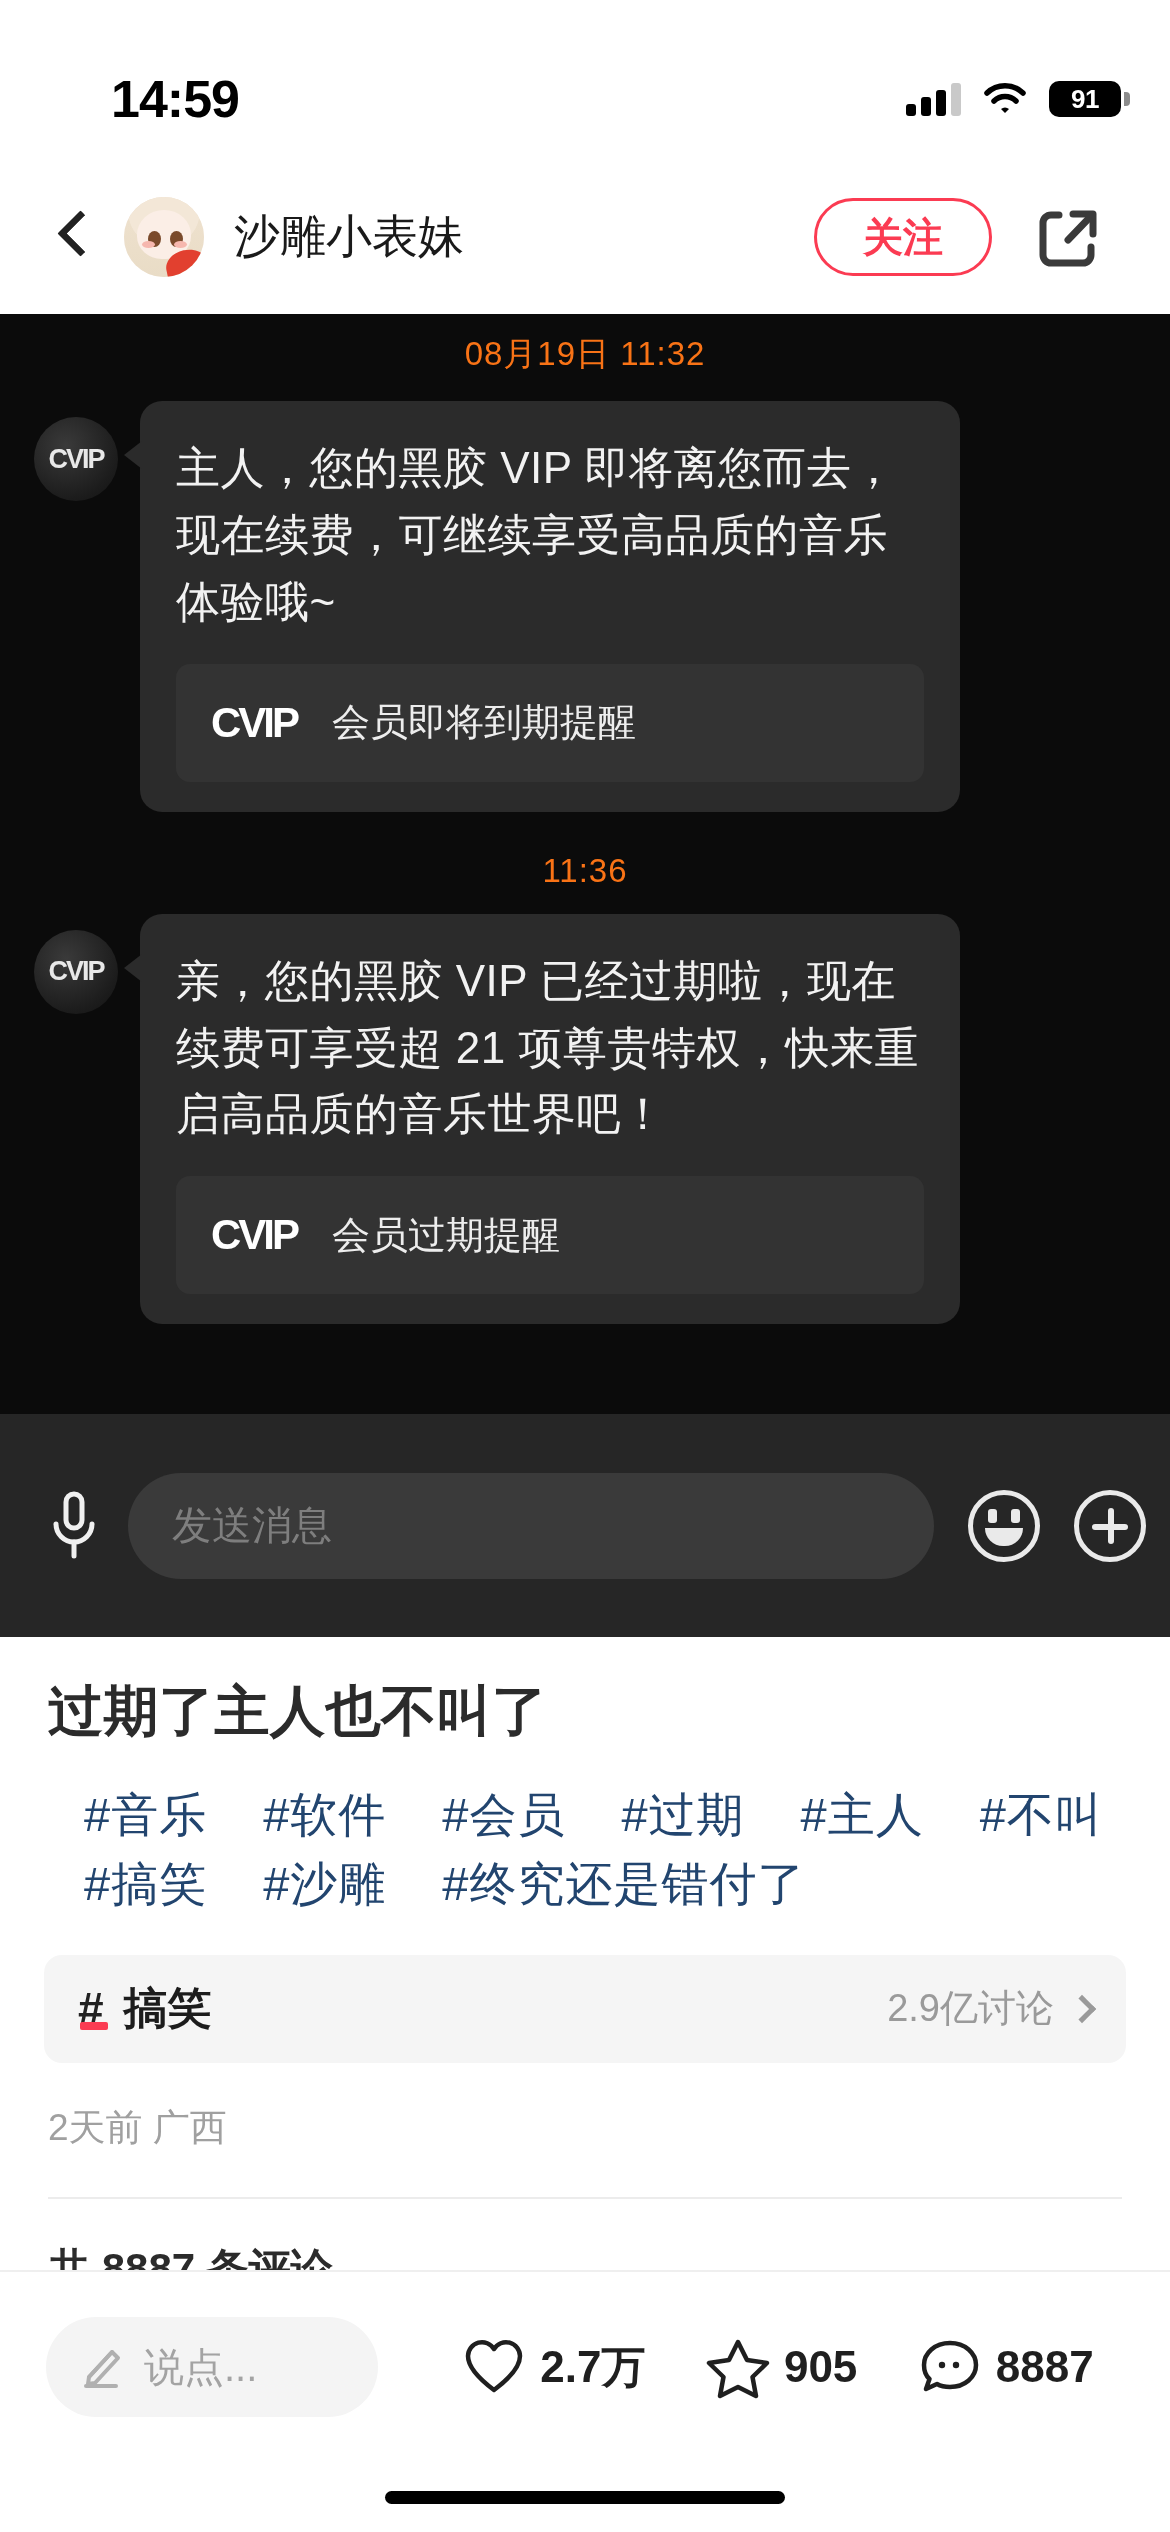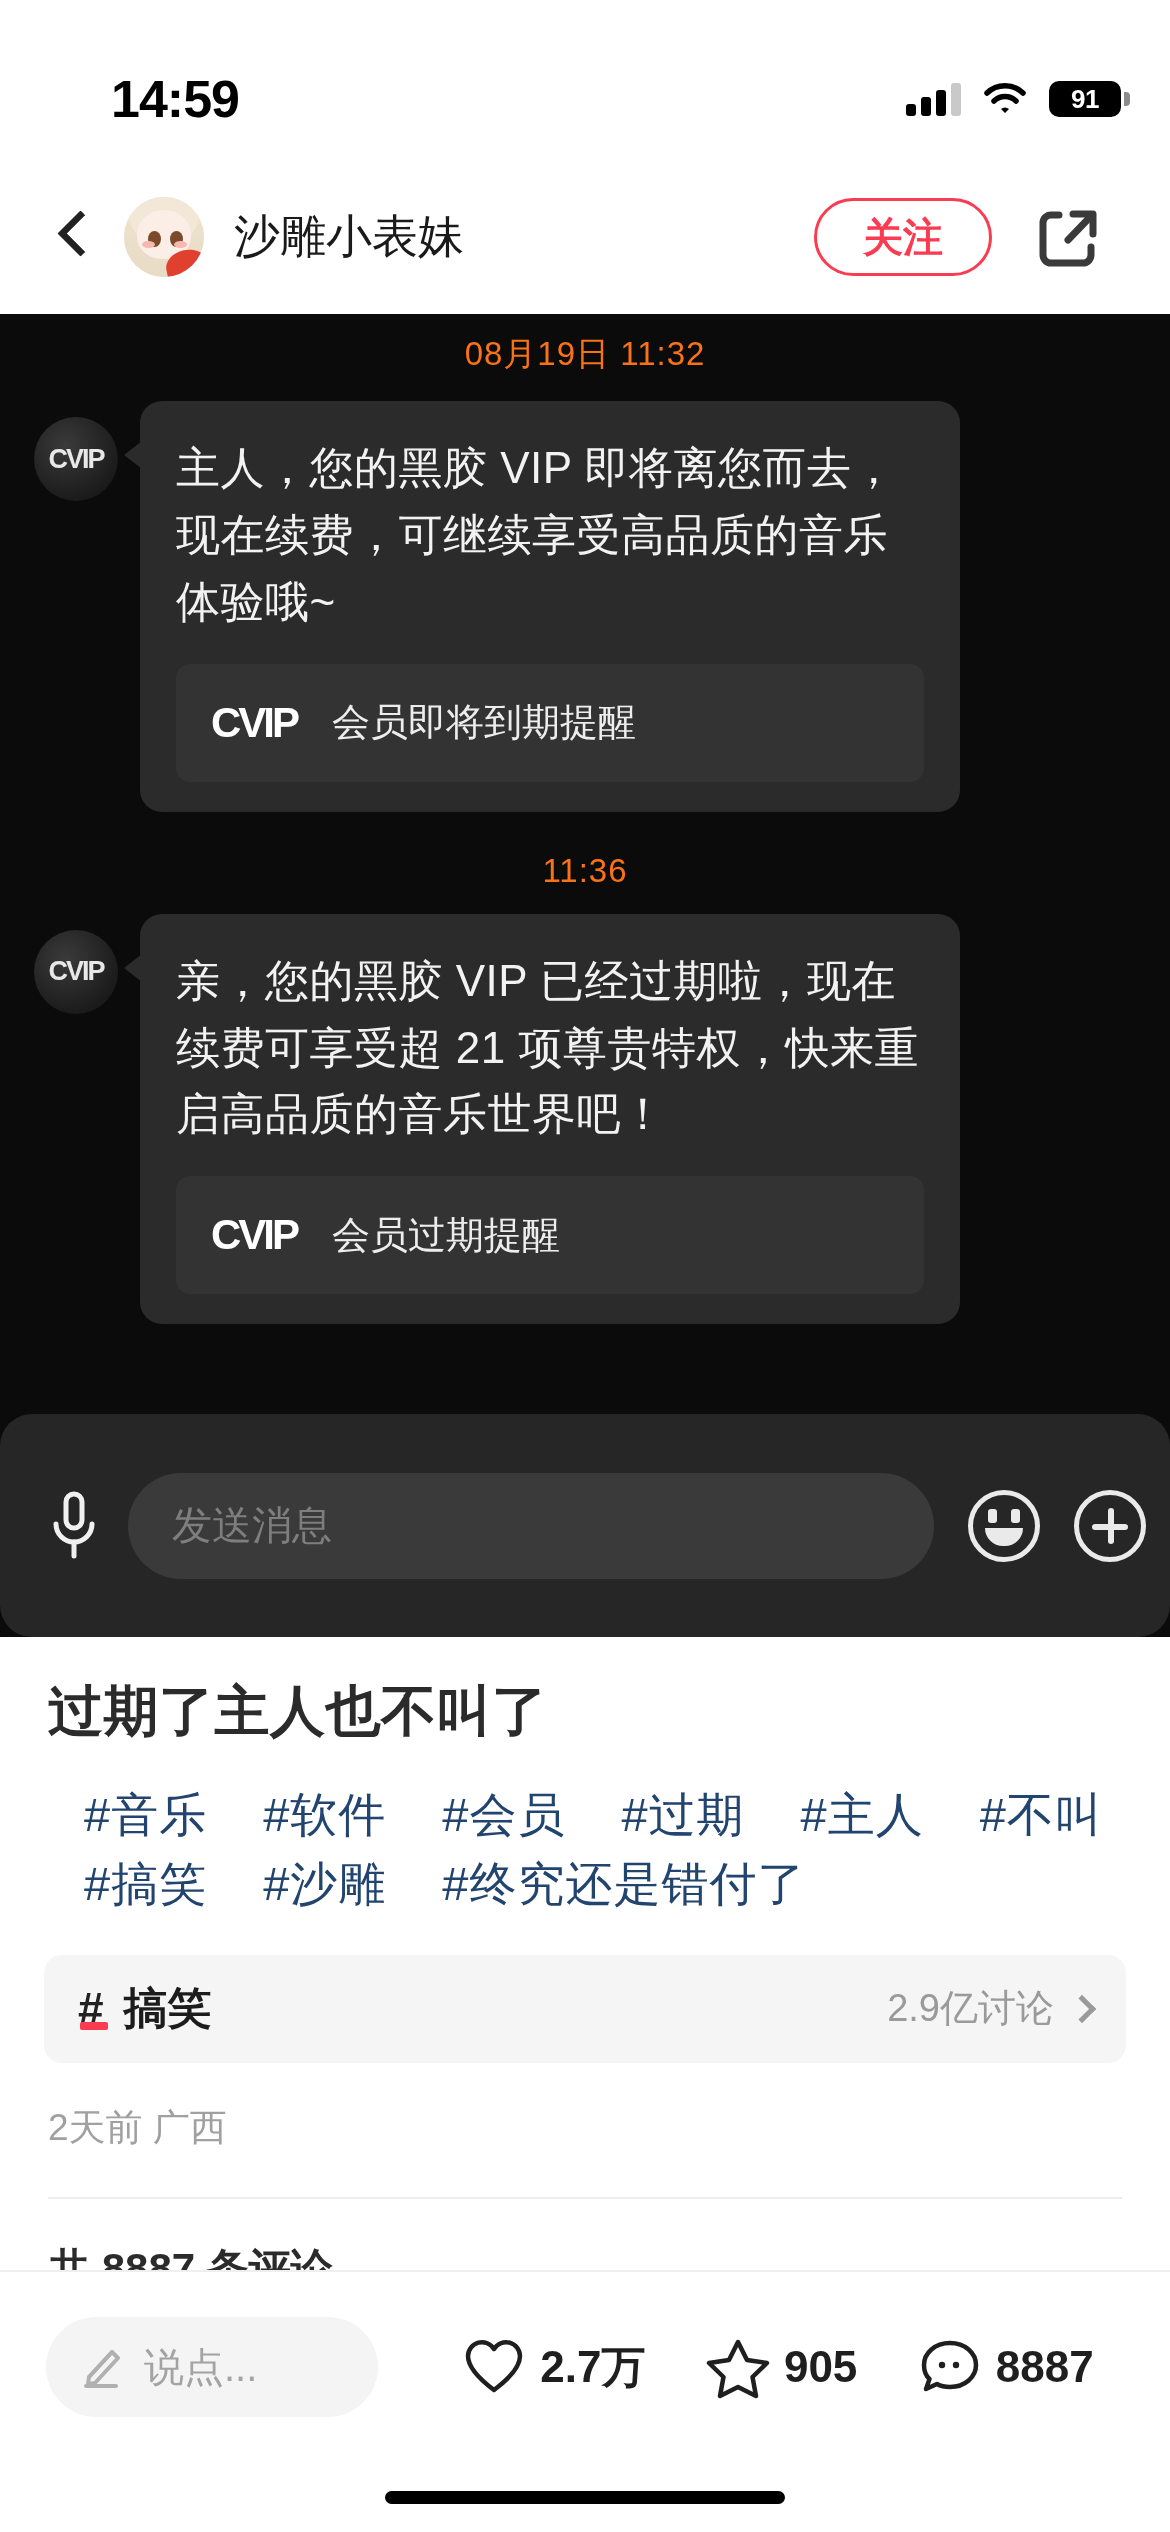--- a/index.html
+++ b/index.html
@@ -116,21 +116,21 @@
   }
   .card-logo {
     width: 104px; height: 72px; flex:none; display:flex; align-items:center; justify-content:center;
     color:#fff; font-size: 42px; font-weight: 900; letter-spacing:-3px;
   }
   .card-title { color: #ededed; font-size: 38px; font-weight: 500; }
 
   
   .inputbar {
     position: absolute; left: 0; bottom: 0; width: 1170px; height: 223px;
-    background: #262626; display: flex; align-items: center; padding: 0 24px; border-radius: 32px;
+    background: #262626; display: flex; align-items: center; padding: 0 24px;
   }
   .mic-icon { width: 64px; height: 80px; margin: 0 22px 0 18px; flex:none; position:relative;}
   .send-field {
     flex: 1 1 auto; height: 106px; border-radius: 53px; background: #3a3a3a;
     display: flex; align-items: center; padding: 0 44px;
   }
   .send-field span { color: #7e7e7e; font-size: 40px; }
   .emoji-icon, .plus-icon {
     width: 72px; height: 72px; border-radius: 50%; border: 5px solid #eaeaea;
     margin-left: 34px; flex:none; position: relative;

